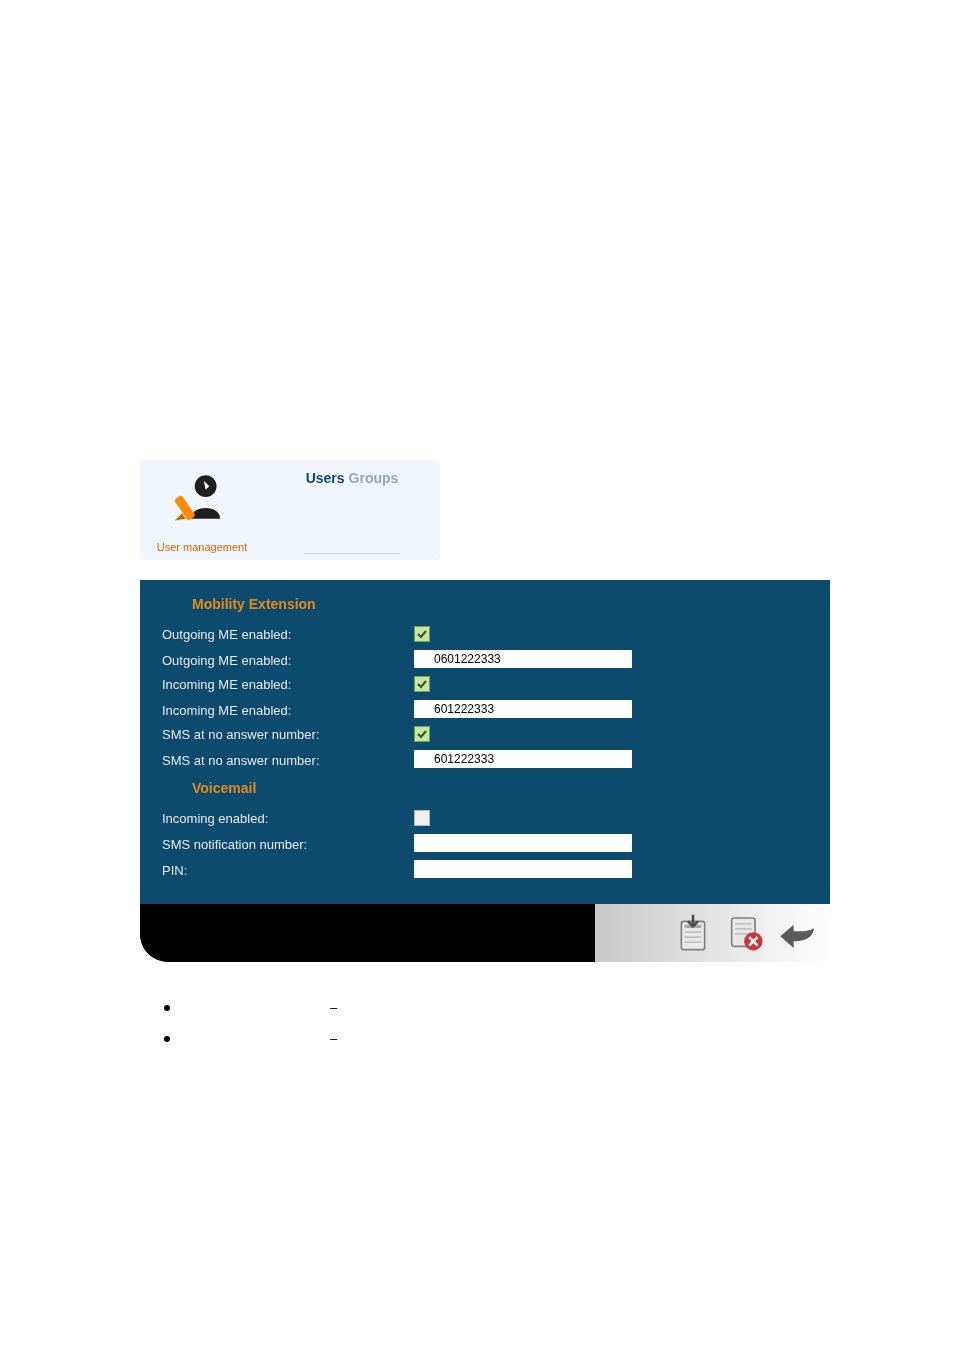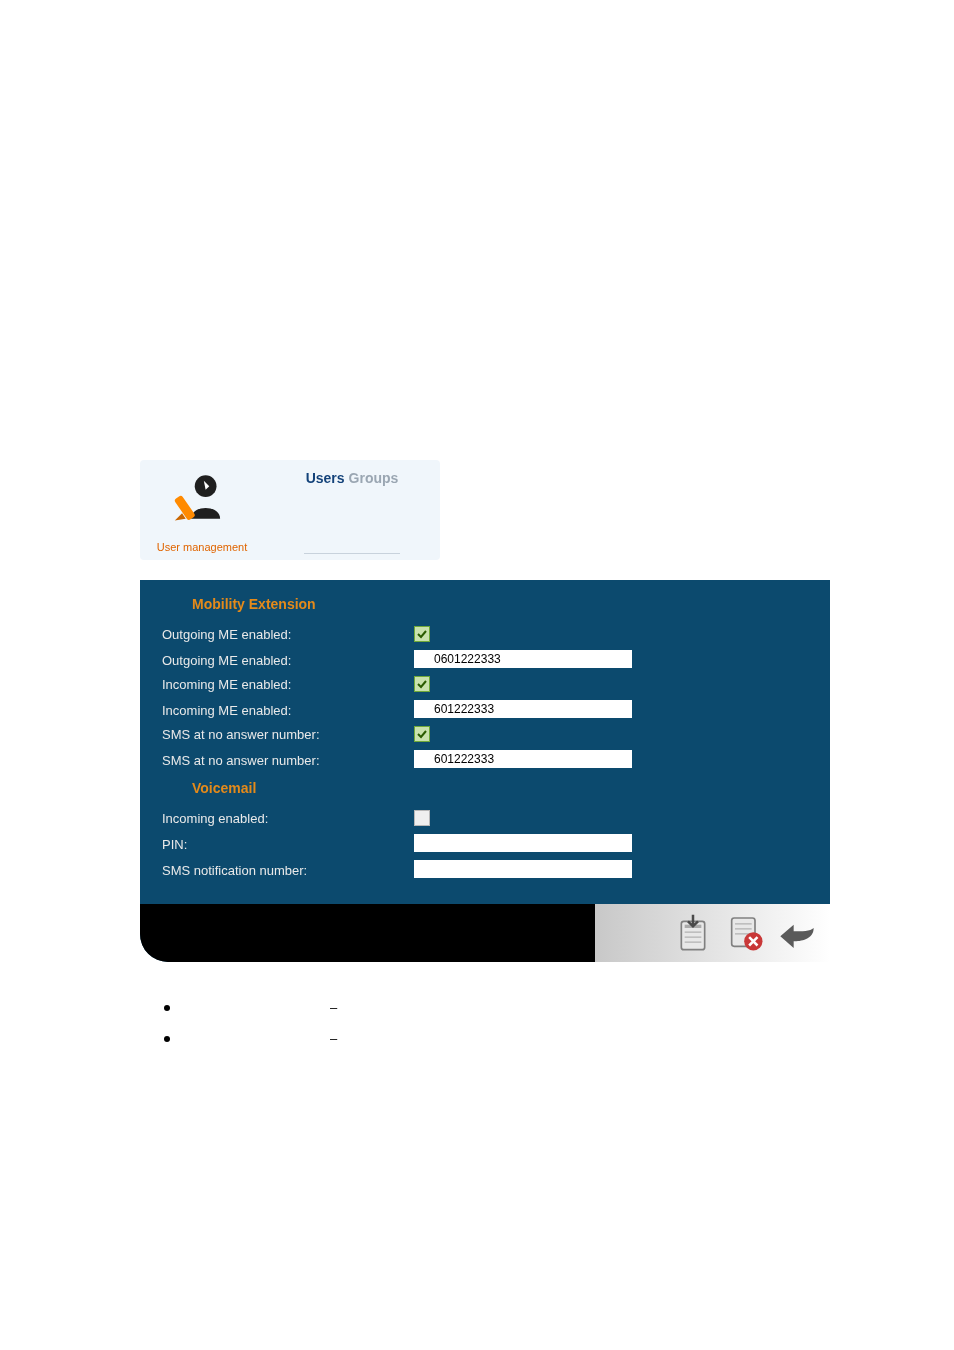--- a/index.html
+++ b/index.html
@@ -205,26 +205,26 @@
     </div>
 
     <div class="section-title">Voicemail</div>
 
     <div class="form-row">
       <div class="form-label">Incoming enabled:</div>
       <div class="check-wrap unchecked"></div>
     </div>
 
     <div class="form-row">
+      <div class="form-label">SMS notification number:</div>
+      <input class="text-input" type="text" value="" style="">
+    </div>
+
+    <div class="form-row">
       <div class="form-label">PIN:</div>
-      <input class="text-input" type="text" value="" style="">
-    </div>
-
-    <div class="form-row">
-      <div class="form-label">SMS notification number:</div>
       <input class="text-input" type="text" value="" style="">
     </div>
 
     <div style="height:18px"></div>
   </div>
 
   <div class="footer-bar">
     <div class="foot-icon">
       <svg viewBox="0 0 48 48" width="40" height="40">
         <rect x="10" y="10" width="28" height="34" rx="3" fill="#e8e8e8" stroke="#808080" stroke-width="2"></rect>

